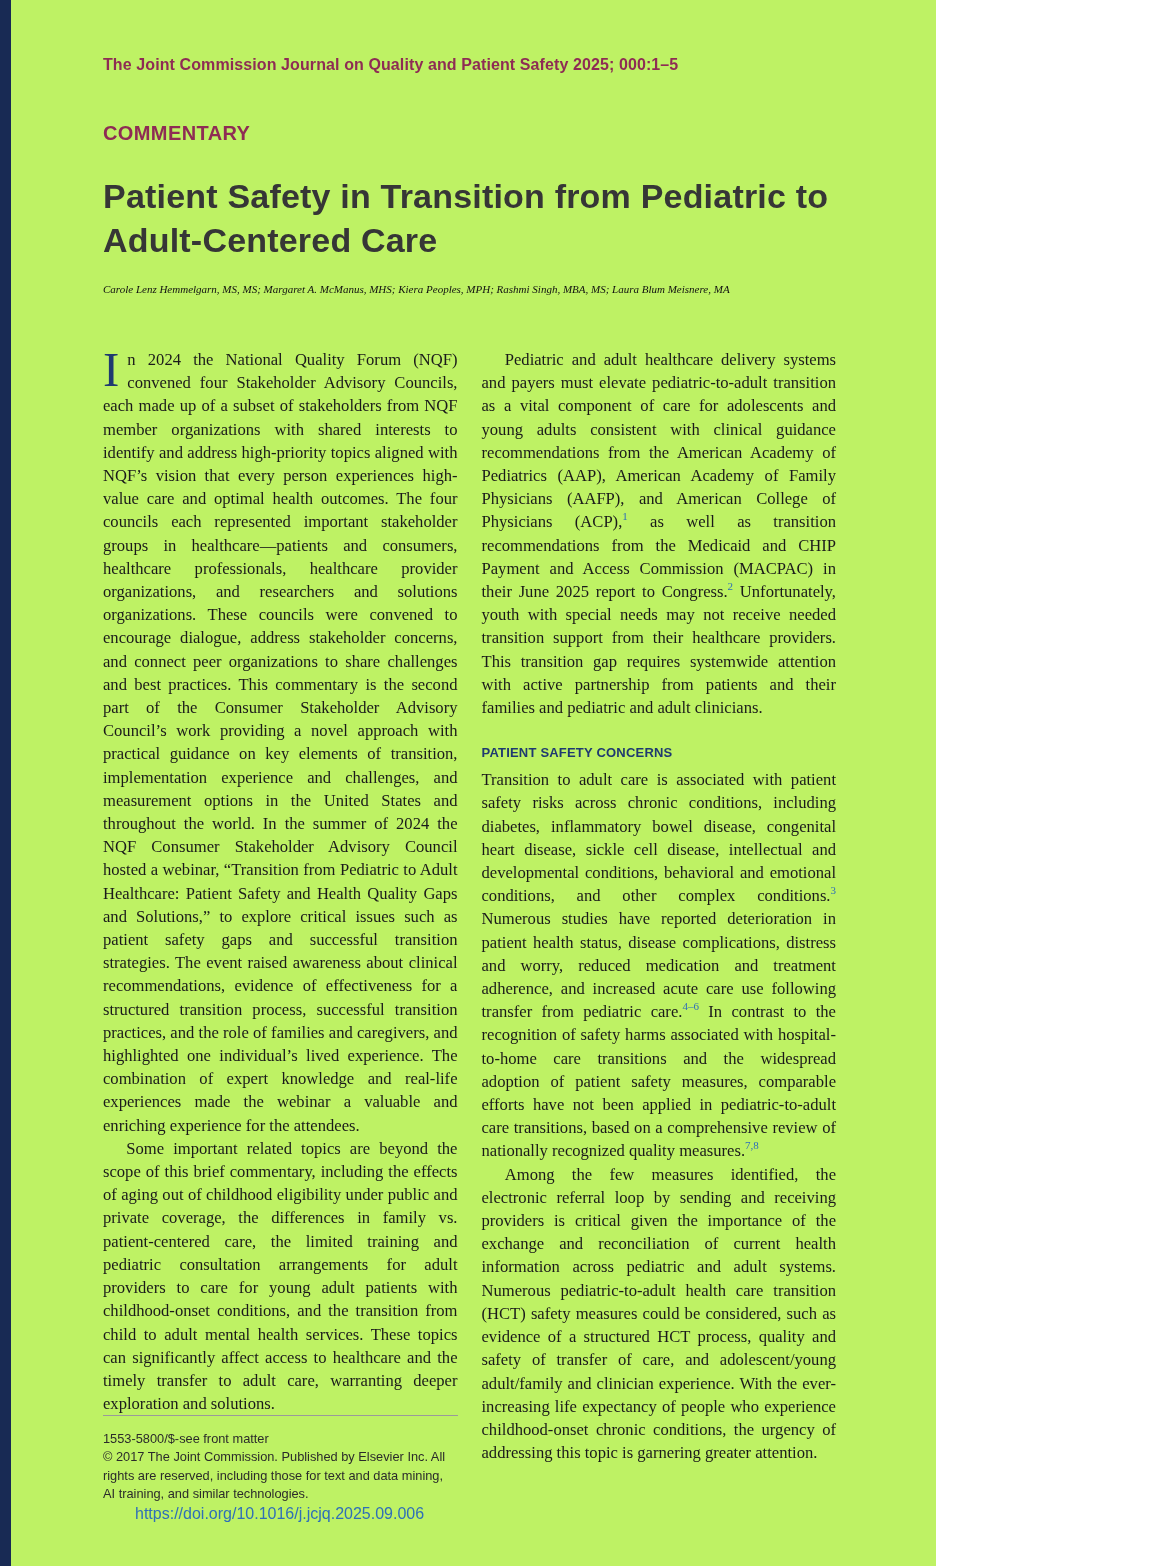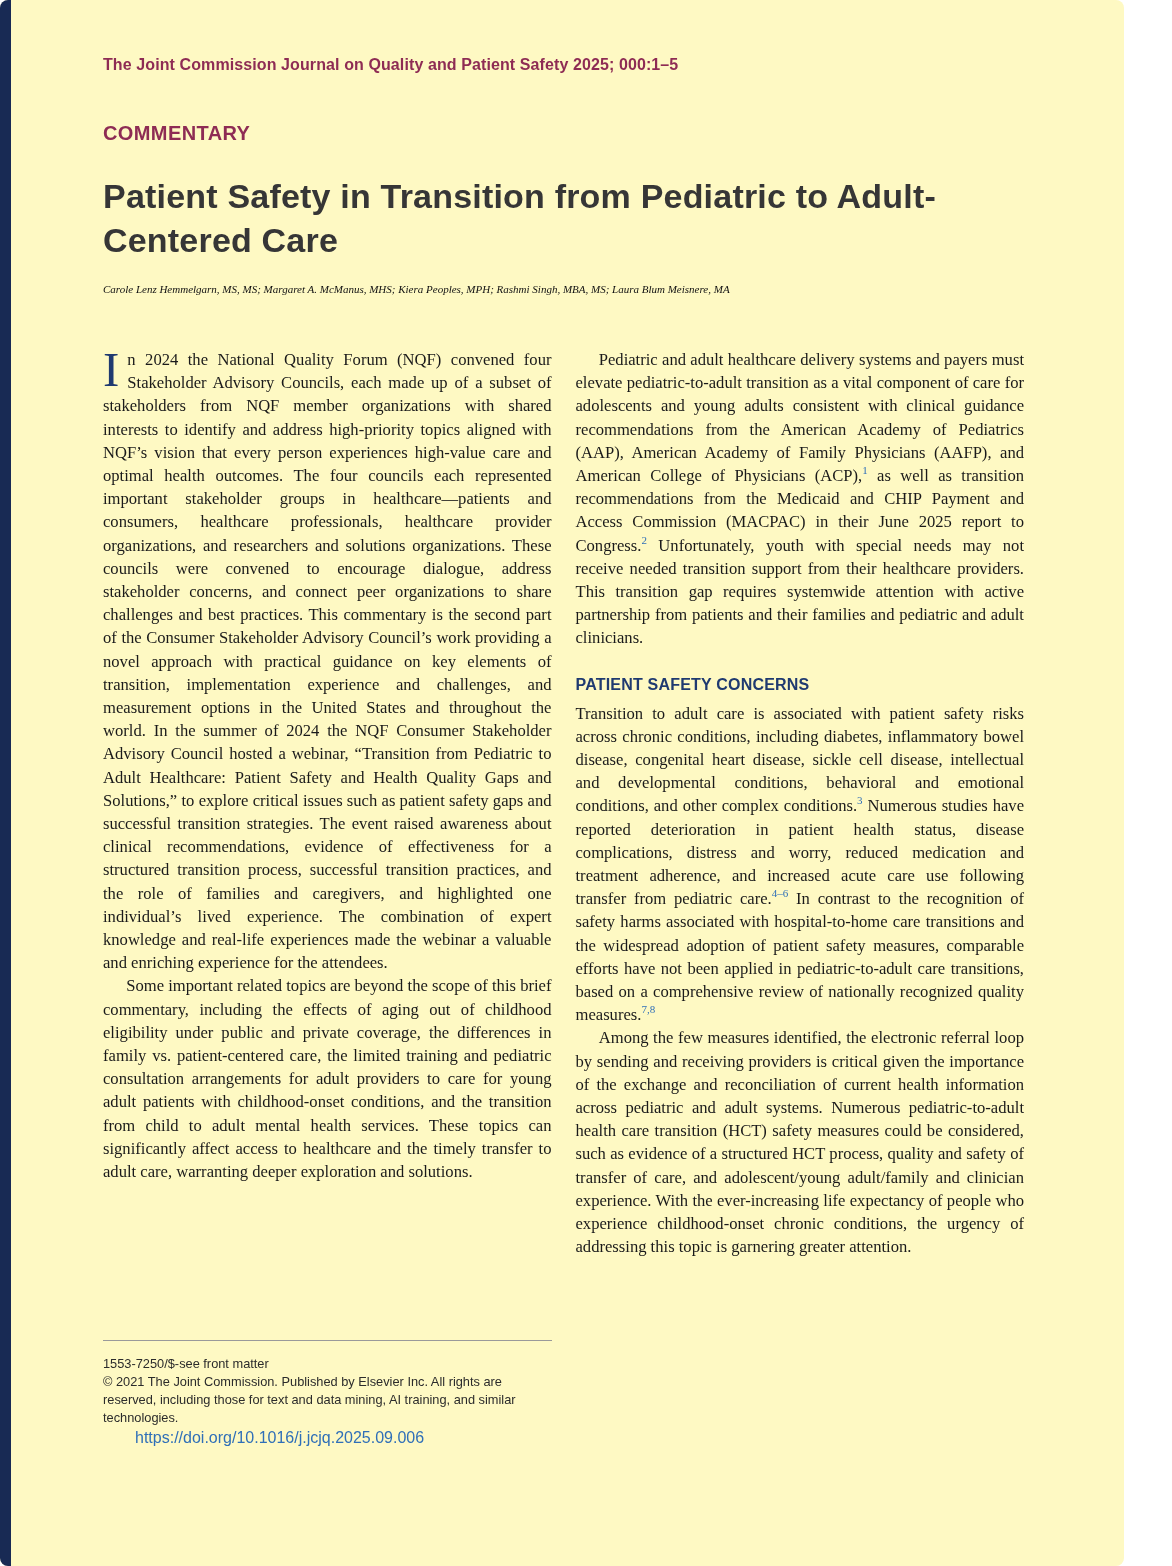--- a/index.html
+++ b/index.html
@@ -5,27 +5,26 @@
   :root {
     --maroon: #8e2c54;
     --heading-blue: #1f3a70;
     --link-blue: #2f6fb8;
     --edge-bar-navy: #182a54;
   }
   * { margin: 0; padding: 0; box-sizing: border-box; }
   html, body { background: #ffffff; }
   .page {
     position: relative;
-    width: 1124px;
+    width: 936px;
     height: 1566px;
-    background: #fef9c3;
+    background: #bef264;
     overflow: hidden;
     font-family: "Liberation Serif", serif;
     color: #1a1a1a;
-    border-radius: 8px;
   }
   .edge-bar {
     position: absolute;
     left: 0; top: 0; bottom: 0;
     width: 11px;
     background: var(--edge-bar-navy);
   }
   .content {
     padding: 56px 100px 0 103px;
   }
@@ -95,21 +94,21 @@
     color: var(--link-blue);
     font-size: 11px;
     line-height: 0;
     cursor: pointer;
   }
   .sec-heading {
     margin-top: 26px;
     margin-bottom: 8px;
     font-family: "Liberation Sans", sans-serif;
     font-weight: bold;
-    font-size: 16px;
+    font-size: 13px;
     letter-spacing: 0.2px;
     color: var(--heading-blue);
   }
   .footnote {
     margin-top: auto;
     padding-bottom: 18px;
     font-family: "Liberation Sans", sans-serif;
     font-size: 12.8px;
     line-height: 1.42;
     color: #2b2b2b;
@@ -145,22 +144,22 @@
     <div class="authors">Carole Lenz Hemmelgarn, MS, MS; Margaret A. McManus, MHS; Kiera Peoples, MPH; Rashmi Singh, MBA, MS; Laura Blum Meisnere, MA</div>
 
     <div class="columns">
 
       <div class="col left">
         <p class="body"><span class="dropcap">I</span><span>n 2024 the National Quality Forum (NQF) convened four Stakeholder Advisory Councils, each made up of a subset of stakeholders from NQF member organizations with shared interests to identify and address high-priority topics aligned with NQF’s vision that every person experiences high-value care and optimal health outcomes. The four councils each represented important stakeholder groups in healthcare—patients and consumers, healthcare professionals, healthcare provider organizations, and researchers and solutions organizations. These councils were convened to encourage dialogue, address stakeholder concerns, and connect peer organizations to share challenges and best practices. This commentary is the second part of the Consumer Stakeholder Advisory Council’s work providing a novel approach with practical guidance on key elements of transition, implementation experience and challenges, and measurement options in the United States and throughout the world. In the summer of 2024 the NQF Consumer Stakeholder Advisory Council hosted a webinar, “Transition from Pediatric to Adult Healthcare: Patient Safety and Health Quality Gaps and Solutions,” to explore critical issues such as patient safety gaps and successful transition strategies. The event raised awareness about clinical recommendations, evidence of effectiveness for a structured transition process, successful transition practices, and the role of families and caregivers, and highlighted one individual’s lived experience. The combination of expert knowledge and real-life experiences made the webinar a valuable and enriching experience for the attendees.</span></p>
         <p class="body indent">Some important related topics are beyond the scope of this brief commentary, including the effects of aging out of childhood eligibility under public and private coverage, the differences in family vs. patient-centered care, the limited training and pediatric consultation arrangements for adult providers to care for young adult patients with childhood-onset conditions, and the transition from child to adult mental health services. These topics can significantly affect access to healthcare and the timely transfer to adult care, warranting deeper exploration and solutions.</p>
 
         <div class="footnote">
           <div class="fn-rule"></div>
-          <div class="fn-line">1553-7250/$-see front matter</div>
-          <div class="fn-line">© 2021 The Joint Commission. Published by Elsevier Inc. All rights are reserved, including those for text and data mining, AI training, and similar technologies.</div>
+          <div class="fn-line">1553-5800/$-see front matter</div>
+          <div class="fn-line">© 2017 The Joint Commission. Published by Elsevier Inc. All rights are reserved, including those for text and data mining, AI training, and similar technologies.</div>
           <a class="fn-link">https://doi.org/10.1016/j.jcjq.2025.09.006</a>
         </div>
       </div>
 
       <div class="col right">
         <p class="body indent"><span>Pediatric and adult healthcare delivery systems and payers must elevate pediatric-to-adult transition as a vital component of care for adolescents and young adults consistent with clinical guidance recommendations from the American Academy of Pediatrics (AAP), American Academy of Family Physicians (AAFP), and American College of Physicians (ACP),</span><sup class="ref">1</sup><span> as well as transition recommendations from the Medicaid and CHIP Payment and Access Commission (MACPAC) in their June 2025 report to Congress.</span><sup class="ref">2</sup><span> Unfortunately, youth with special needs may not receive needed transition support from their healthcare providers. This transition gap requires systemwide attention with active partnership from patients and their families and pediatric and adult clinicians.</span></p>
         <h2 class="sec-heading">PATIENT SAFETY CONCERNS</h2>
         <p class="body"><span>Transition to adult care is associated with patient safety risks across chronic conditions, including diabetes, inflammatory bowel disease, congenital heart disease, sickle cell disease, intellectual and developmental conditions, behavioral and emotional conditions, and other complex conditions.</span><sup class="ref">3</sup><span> Numerous studies have reported deterioration in patient health status, disease complications, distress and worry, reduced medication and treatment adherence, and increased acute care use following transfer from pediatric care.</span><sup class="ref">4–6</sup><span> In contrast to the recognition of safety harms associated with hospital-to-home care transitions and the widespread adoption of patient safety measures, comparable efforts have not been applied in pediatric-to-adult care transitions, based on a comprehensive review of nationally recognized quality measures.</span><sup class="ref">7,8</sup></p>
         <p class="body indent">Among the few measures identified, the electronic referral loop by sending and receiving providers is critical given the importance of the exchange and reconciliation of current health information across pediatric and adult systems. Numerous pediatric-to-adult health care transition (HCT) safety measures could be considered, such as evidence of a structured HCT process, quality and safety of transfer of care, and adolescent/young adult/family and clinician experience. With the ever-increasing life expectancy of people who experience childhood-onset chronic conditions, the urgency of addressing this topic is garnering greater attention.</p>
       </div>

